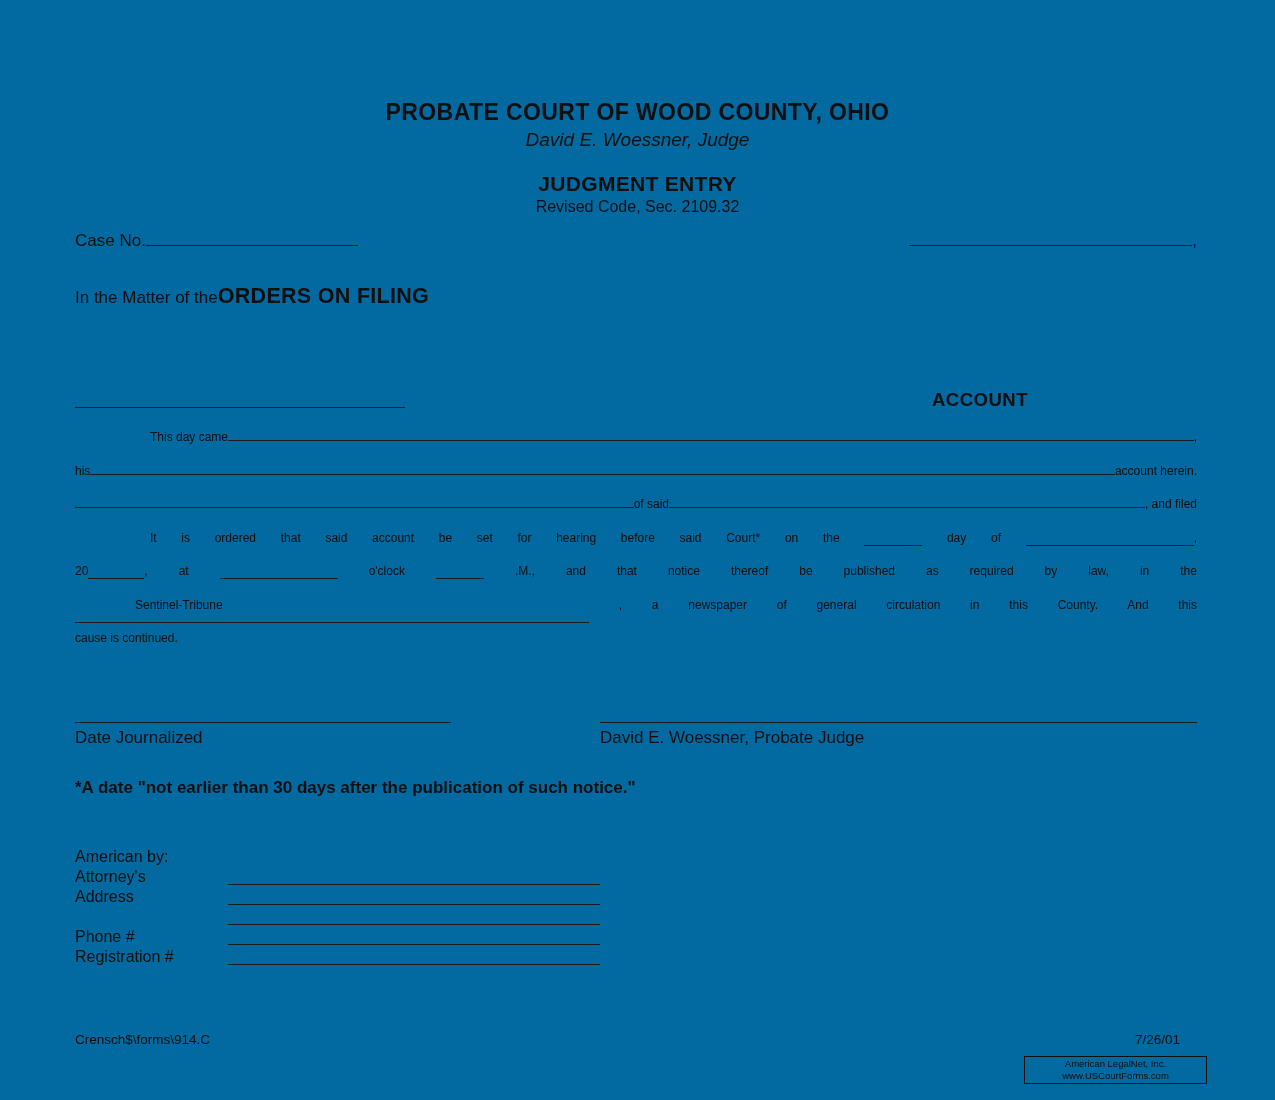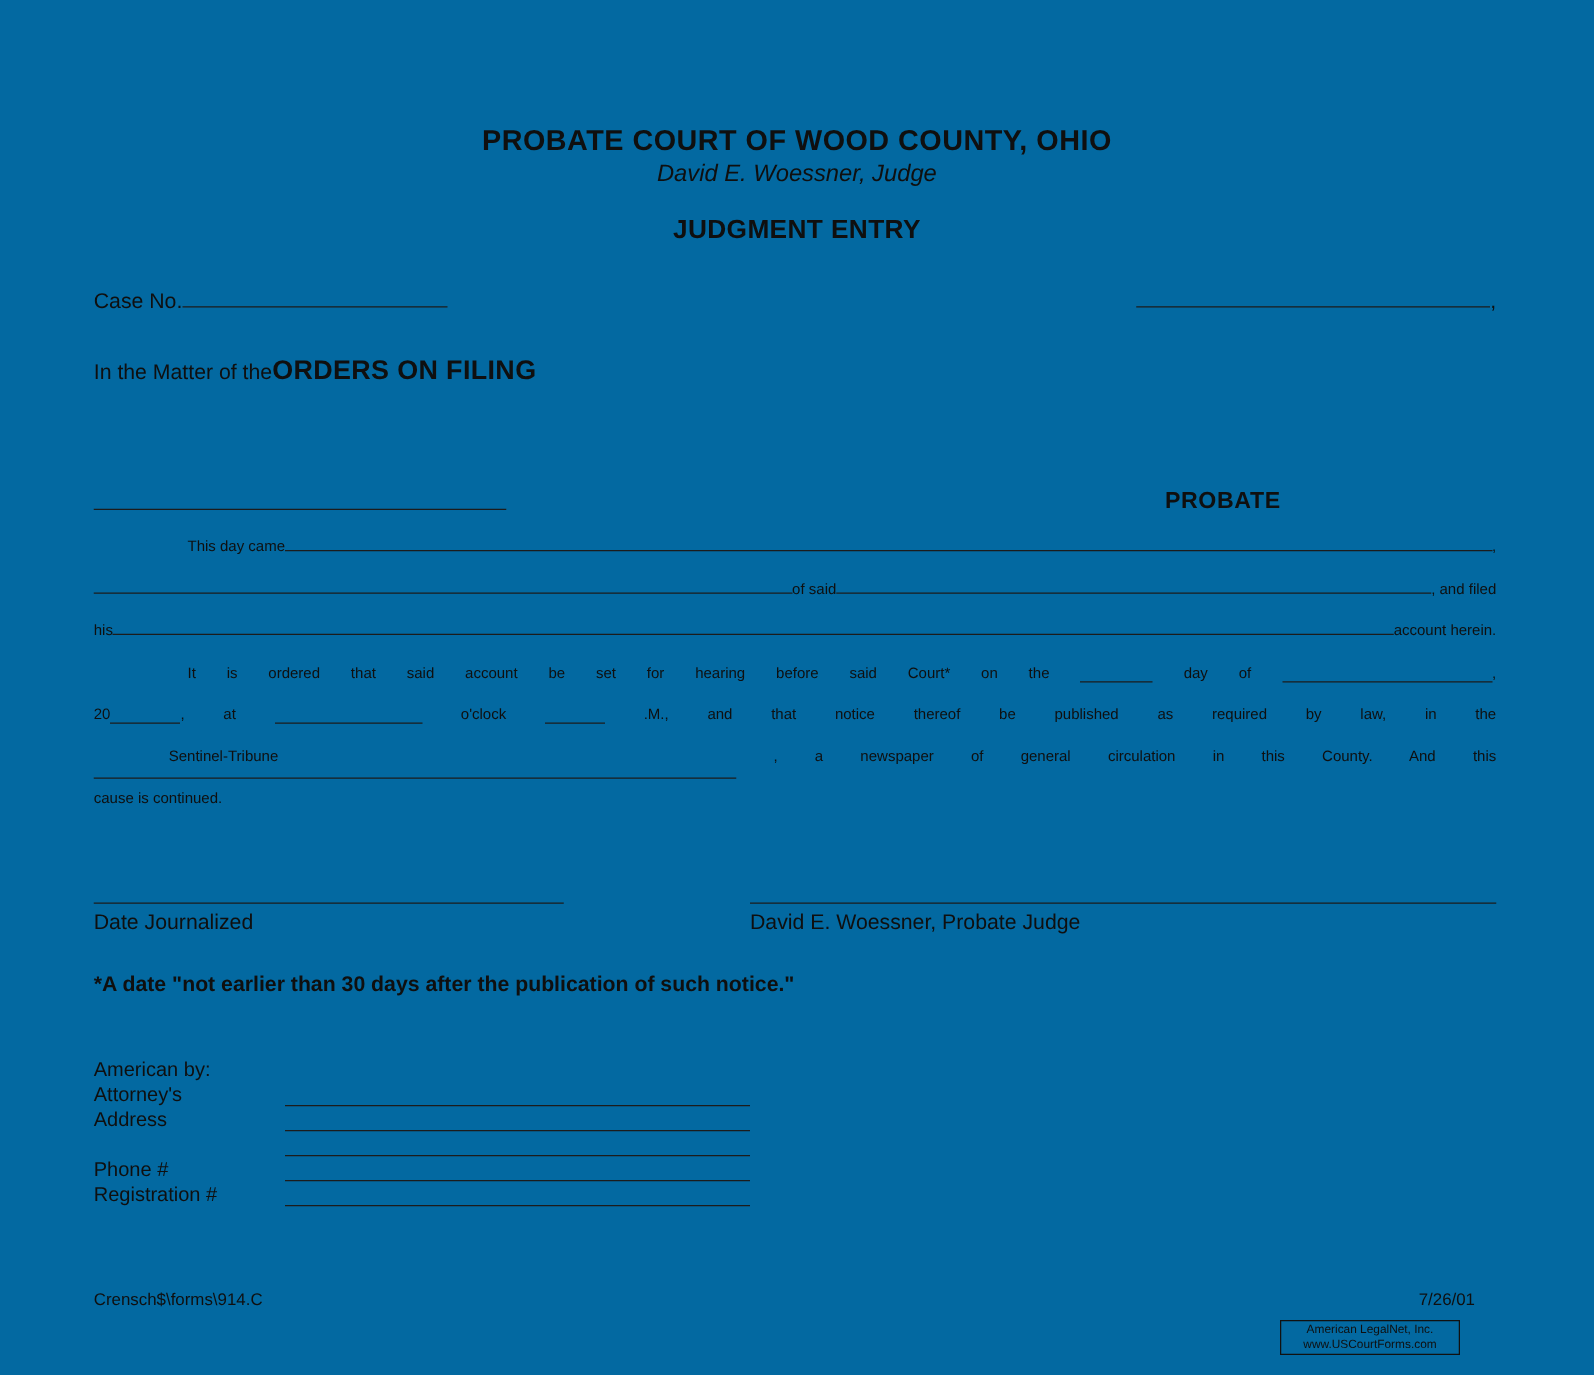--- a/index.html
+++ b/index.html
@@ -63,69 +63,70 @@
     display:grid; grid-template-columns:153px 372px; grid-auto-rows:20px; }
   .prepared .row-label { line-height:20px; }
   .prepared .p-title { grid-column:1 / 3; line-height:20px; }
   .prepared .p-line { align-self:end; height:3px; width:100%; margin-bottom:2px; border-bottom:1.6px solid #1c1c1c; }
 
   
   .form-line { position:absolute; top:998px; left:0; width:100%; text-align:center;
     font-size:17px; letter-spacing:0.6px; white-space:pre; }
   .file-ref { position:absolute; top:1032px; left:75px; font-size:13.5px; }
   .rev-date { position:absolute; top:1032px; right:95px; font-size:13.5px; }
-  .legalnet { position:absolute; top:1056px; left:1024px; width:144px;
+  .legalnet { position:absolute; top:1056px; left:1024px; width:183px;
     border:1.5px solid #111; font-size:9.5px; line-height:12px; padding:1px 6px; text-align:center; }
 </style>
 </head>
 <body>
 
 <div class="page">
 
   <div class="header">
     <div class="court-title">PROBATE COURT OF WOOD COUNTY, OHIO</div>
     <div class="judge-name">David E. Woessner, Judge</div>
     <div class="entry-title">JUDGMENT ENTRY</div>
+    <div class="entry-subtitle">Revised Code, Sec. 2109.32</div>
   </div>
 
   <div class="case-row fl">
     <span class="t">Case No.</span>
     <span class="blank case-blank-left"></span>
     <span class="case-spacer"></span>
     <span class="blank case-blank-right"></span>
     <span class="t">,</span>
   </div>
 
   <div class="matter-row">
     <span class="matter-label">In the Matter of the</span>
     <span class="orders-label">ORDERS ON FILING</span>
   </div>
 
   <div class="blank account-blank"></div>
-  <div class="account-label">PROBATE</div>
+  <div class="account-label">ACCOUNT</div>
 
   <div class="body-block">
 
     <div class="fl">
       <span class="t indent1">This day came</span>
       <span class="blank grow"></span>
       <span class="t">,</span>
     </div>
 
     <div class="fl">
+      <span class="t">his</span>
+      <span class="blank grow"></span>
+      <span class="t">account herein.</span>
+    </div>
+
+    <div class="fl">
       <span class="blank grow-a"></span>
       <span class="t">of said</span>
       <span class="blank grow-b"></span>
       <span class="t">, and filed</span>
-    </div>
-
-    <div class="fl">
-      <span class="t">his</span>
-      <span class="blank grow"></span>
-      <span class="t">account herein.</span>
     </div>
 
     <div class="jl l4">
       <span>It is ordered that said account be set for hearing before said Court* on the</span>
       <span class="blank" style="width:58px"></span>
       <span>day of</span>
       <span class="blank" style="width:168px"></span><span>,</span>
     </div>
 
     <div class="jl">

